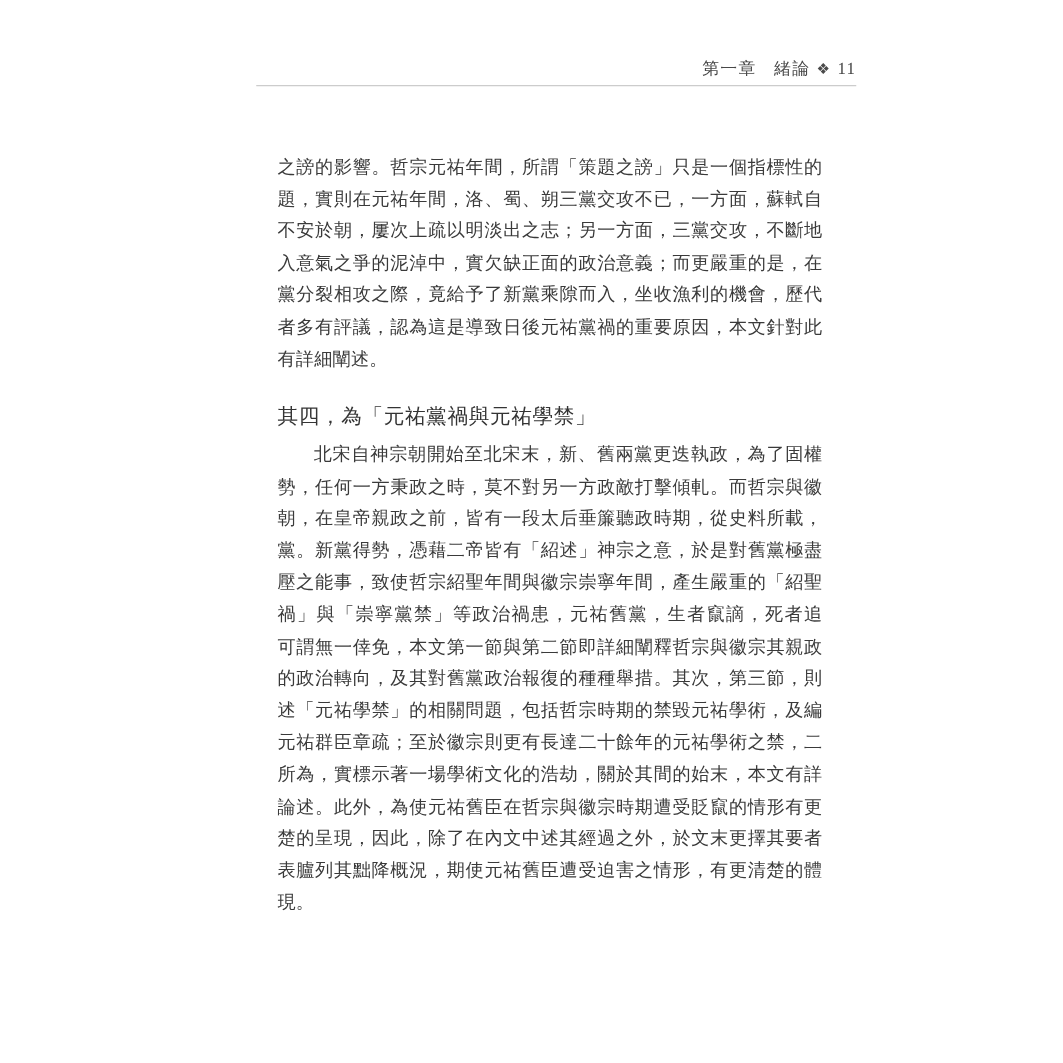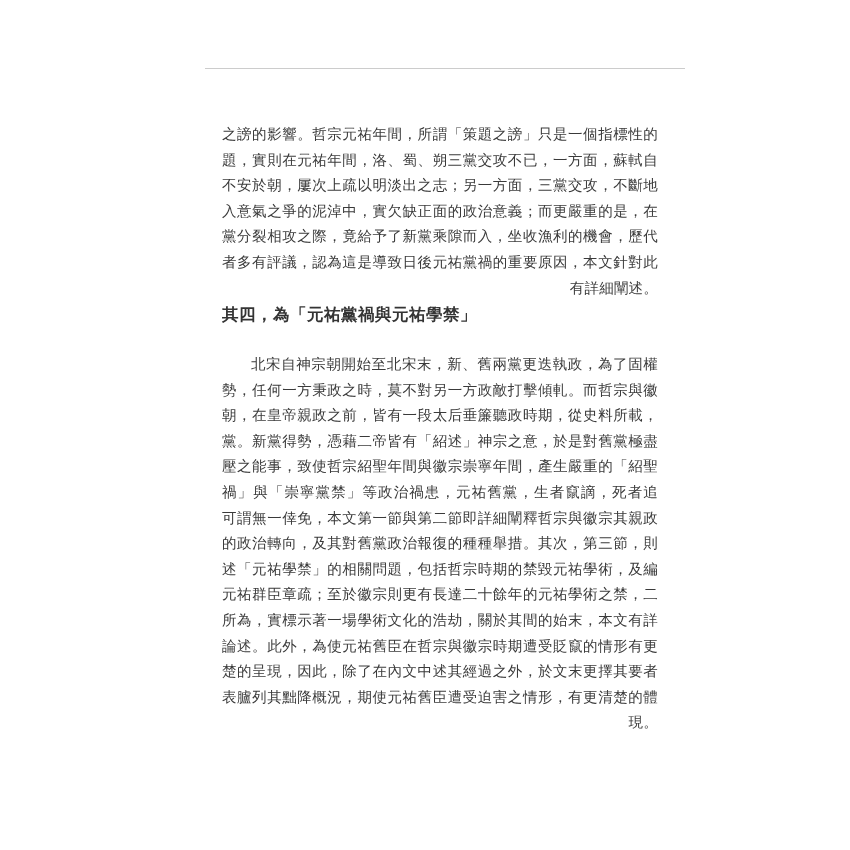--- a/index.html
+++ b/index.html
@@ -46,45 +46,48 @@
     line-height: 25.6px;
     letter-spacing: 0.2px;
   }
   .para .text-line {
     height: 25.6px;
     text-align: justify;
     text-align-last: justify;
     overflow: hidden;
   }
   .para .text-line:last-child {
-    text-align: right;
+    text-align: left;
     text-align-last: auto;
   }
   .para1 { top: 122px; }
   .para2 { top: 352px; }
   .para2 .text-line:first-child { text-indent: 2em; }
   .section-heading {
     position: absolute;
     left: 222px;
-    top: 302px;
+    top: 320px;
     width: 436px;
     margin: 0;
     font-size: 16.5px;
     line-height: 25px;
-    font-weight: bold;
+    font-weight: normal;
     color: #343434;
     letter-spacing: 0.5px;
     white-space: nowrap;
   }
 </style>
 </head>
 <body>
 
 <div class="page">
 
+  <div class="running-head">
+    <span class="chapter">第一章</span><span class="section">緒論</span><span class="ornament">❖</span><span class="pagenum">11</span>
+  </div>
 
   <div class="header-rule"></div>
 
   <div class="para para1">
       <div class="text-line">之謗的影響。哲宗元祐年間，所謂「策題之謗」只是一個指標性的議</div>
       <div class="text-line">題，實則在元祐年間，洛、蜀、朔三黨交攻不已，一方面，蘇軾自知</div>
       <div class="text-line">不安於朝，屢次上疏以明淡出之志；另一方面，三黨交攻，不斷地陷</div>
       <div class="text-line">入意氣之爭的泥淖中，實欠缺正面的政治意義；而更嚴重的是，在舊</div>
       <div class="text-line">黨分裂相攻之際，竟給予了新黨乘隙而入，坐收漁利的機會，歷代學</div>
       <div class="text-line">者多有評議，認為這是導致日後元祐黨禍的重要原因，本文針對此點</div>

